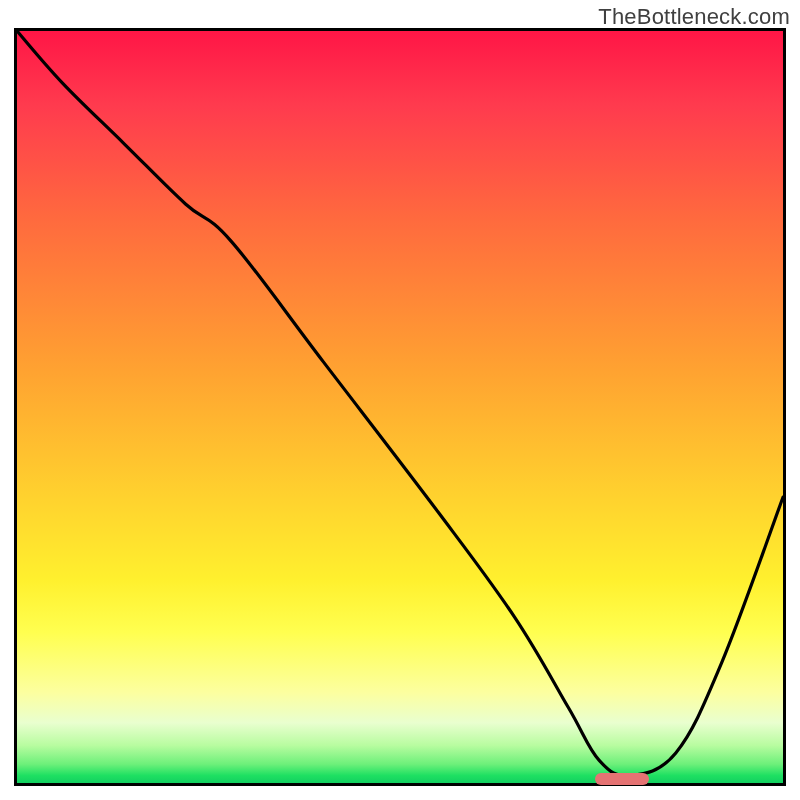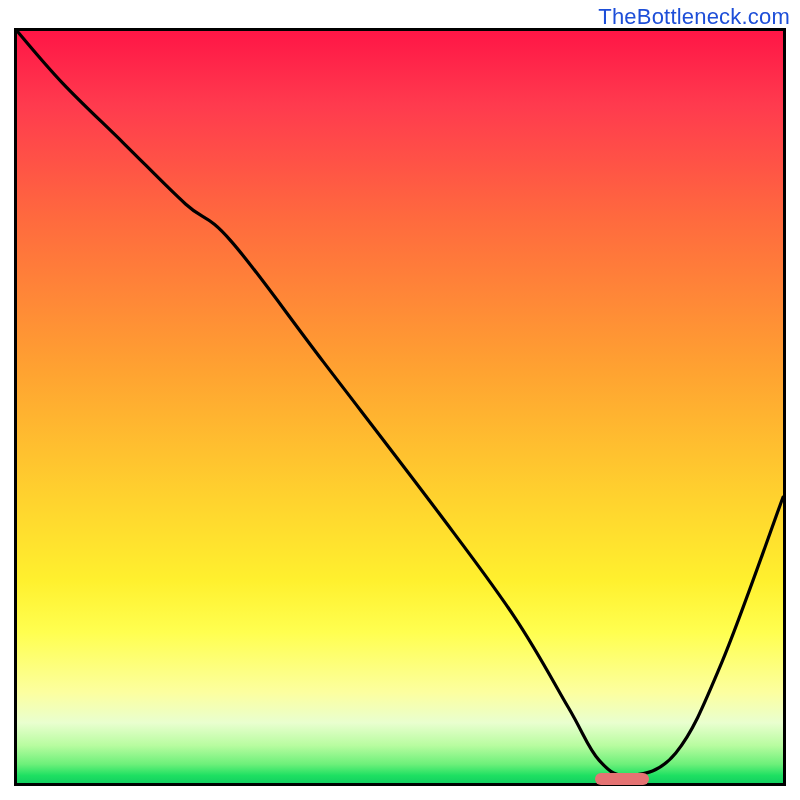--- a/index.html
+++ b/index.html
@@ -13,21 +13,21 @@
   }
   .wrap {
     position: relative;
     width: 800px;
     height: 800px;
   }
   .watermark {
     position: absolute;
     top: 4px;
     right: 10px;
-    color: #1d4ed8;
+    color: #404040;
     font-size: 22px;
     font-weight: 500;
     letter-spacing: 0.2px;
   }
   .plot {
     position: absolute;
     left: 14px;
     top: 28px;
     width: 772px;
     height: 758px;

